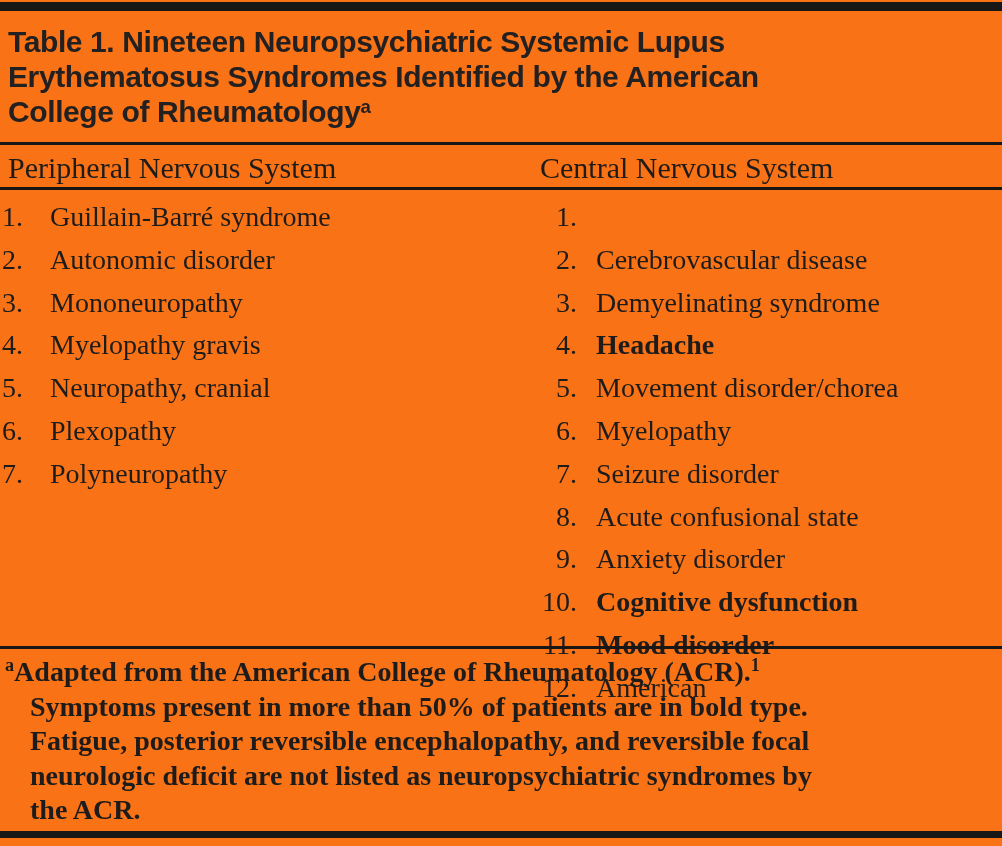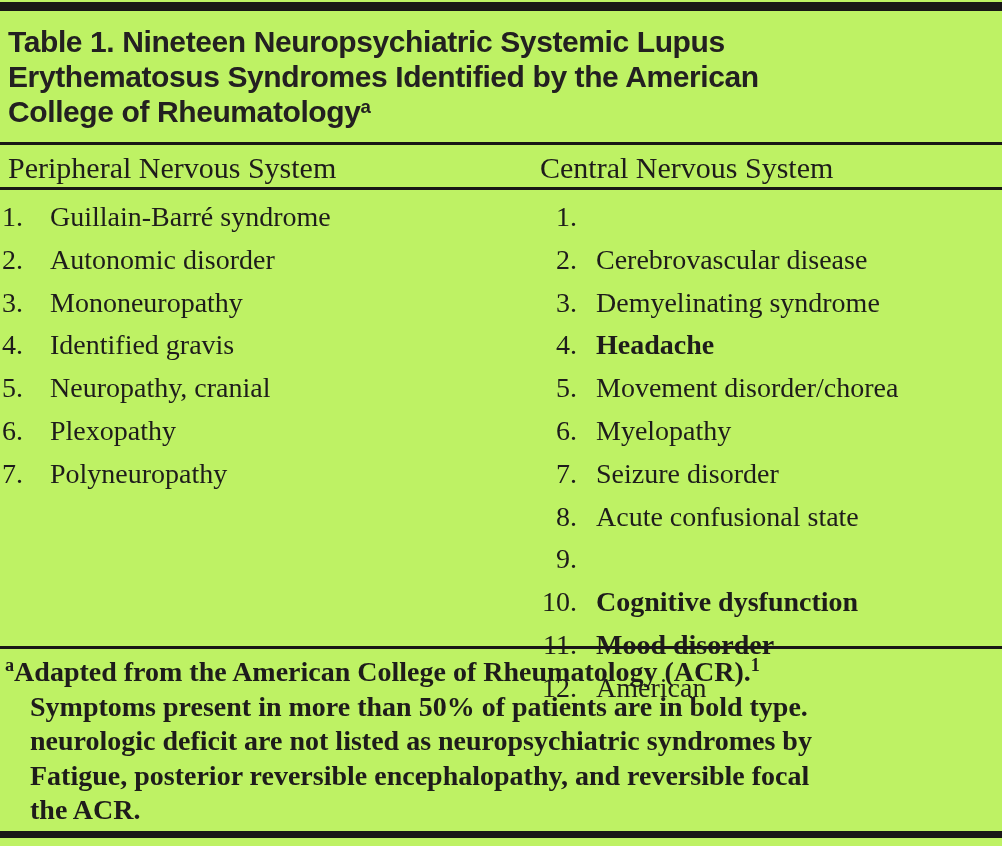--- a/index.html
+++ b/index.html
@@ -4,21 +4,21 @@
 <style>
   html, body {
     margin: 0;
     padding: 0;
     background: #ffffff;
   }
   .page {
     position: relative;
     width: 1002px;
     height: 846px;
-    background: #bef264;
+    background: #f97316;
     color: #1e1c1b;
     font-family: "Liberation Serif", serif;
     overflow: hidden;
   }
   .bar {
     position: absolute;
     left: 0;
     right: 0;
     background: #191716;
   }
@@ -141,21 +141,21 @@
       <div class="row">
         <span class="num">2.</span>
         <span class="txt">Autonomic disorder</span>
       </div>
       <div class="row">
         <span class="num">3.</span>
         <span class="txt">Mononeuropathy</span>
       </div>
       <div class="row">
         <span class="num">4.</span>
-        <span class="txt">Identified gravis</span>
+        <span class="txt">Myelopathy gravis</span>
       </div>
       <div class="row">
         <span class="num">5.</span>
         <span class="txt">Neuropathy, cranial</span>
       </div>
       <div class="row">
         <span class="num">6.</span>
         <span class="txt">Plexopathy</span>
       </div>
       <div class="row">
@@ -191,20 +191,21 @@
       <div class="row">
         <span class="num">7.</span>
         <span class="txt">Seizure disorder</span>
       </div>
       <div class="row">
         <span class="num">8.</span>
         <span class="txt">Acute confusional state</span>
       </div>
       <div class="row">
         <span class="num">9.</span>
+        <span class="txt">Anxiety disorder</span>
       </div>
       <div class="row bold">
         <span class="num">10.</span>
         <span class="txt">Cognitive dysfunction</span>
       </div>
       <div class="row bold">
         <span class="num">11.</span>
         <span class="txt">Mood disorder</span>
       </div>
       <div class="row">
@@ -213,20 +214,20 @@
       </div>
     </div>
 
   </div>
 
   <div class="rule above-footnote"></div>
 
   <div class="footnote">
     <div class="fline"><sup>a</sup><span>Adapted from the American College of Rheumatology (ACR).</span><sup>1</sup></div>
     <div class="fline indent">Symptoms present in more than 50% of patients are in bold type.</div>
+    <div class="fline indent">Fatigue, posterior reversible encephalopathy, and reversible focal</div>
     <div class="fline indent">neurologic deficit are not listed as neuropsychiatric syndromes by</div>
-    <div class="fline indent">Fatigue, posterior reversible encephalopathy, and reversible focal</div>
     <div class="fline indent">the ACR.</div>
   </div>
 
   <div class="bar bottom"></div>
 
 </div>
 
 </body></html>

